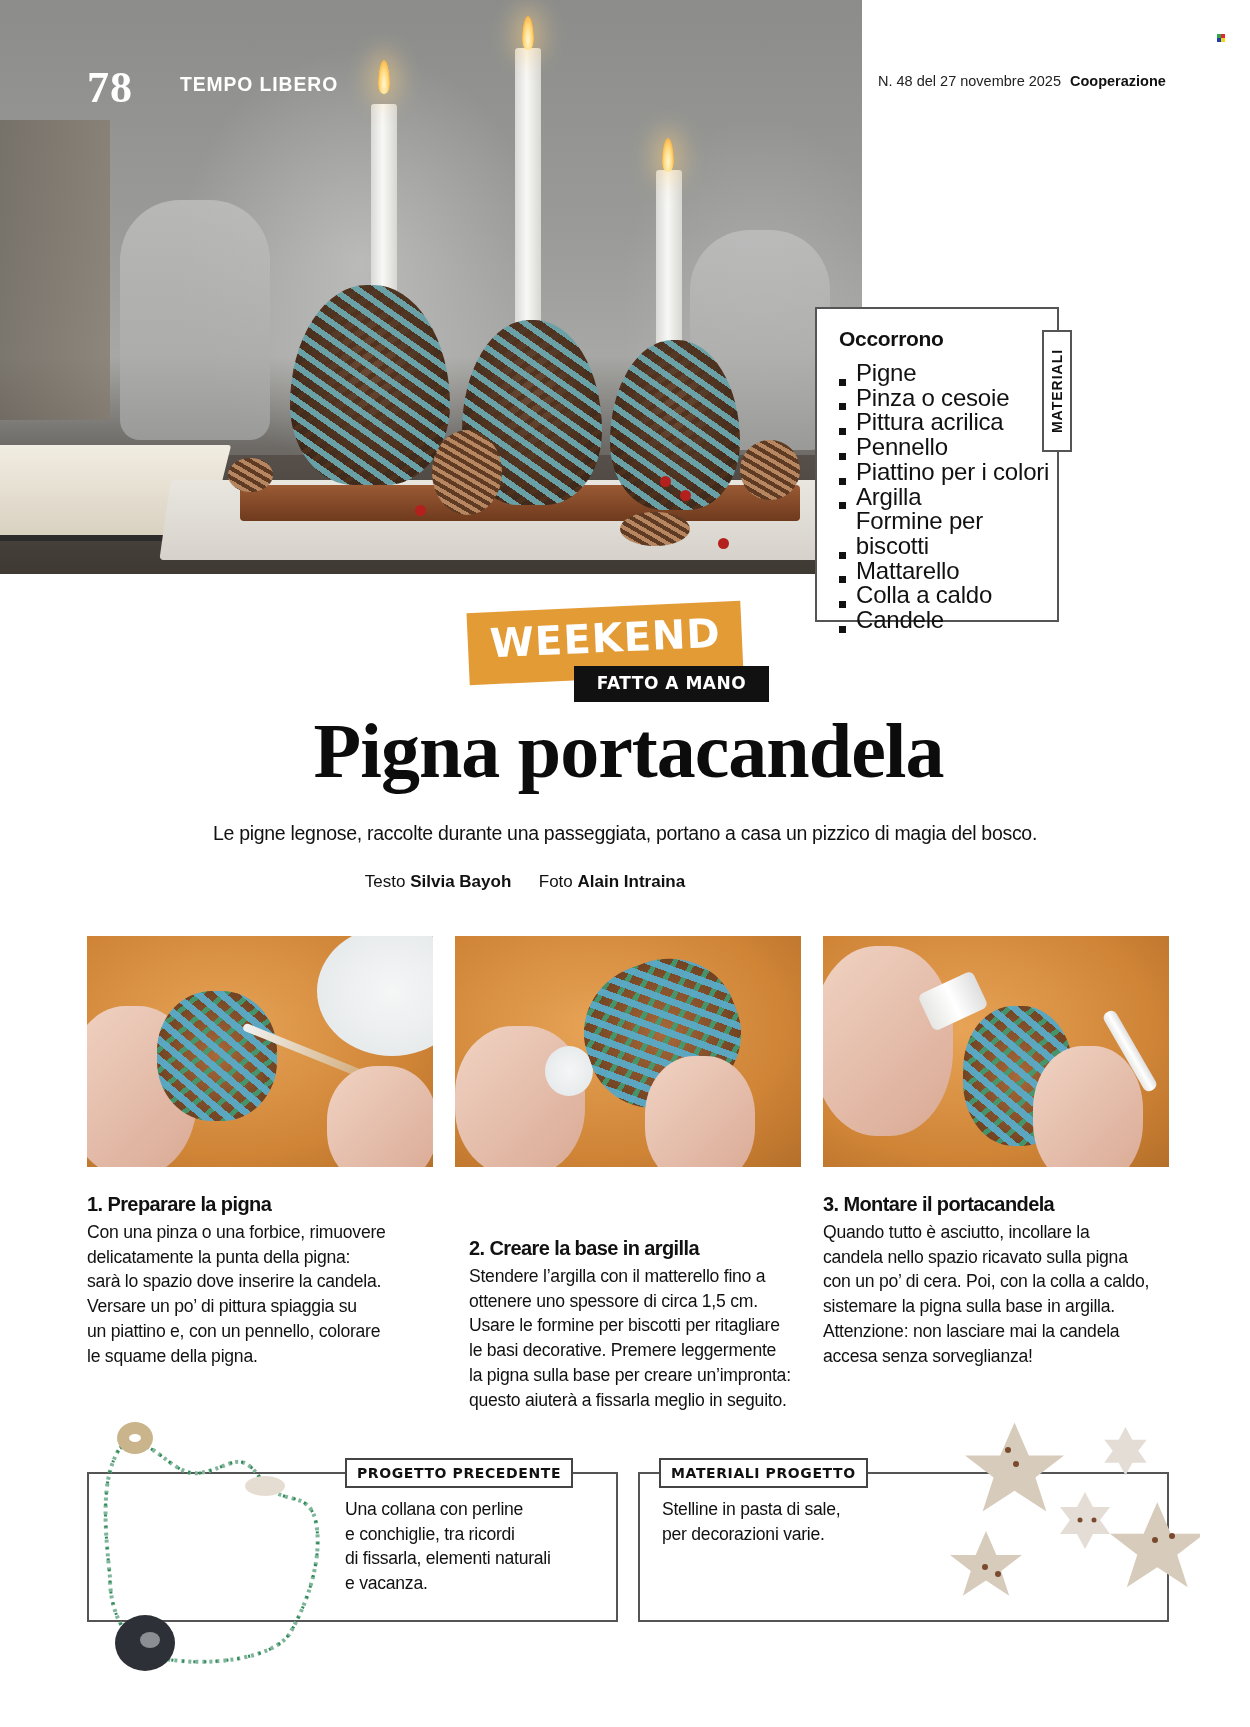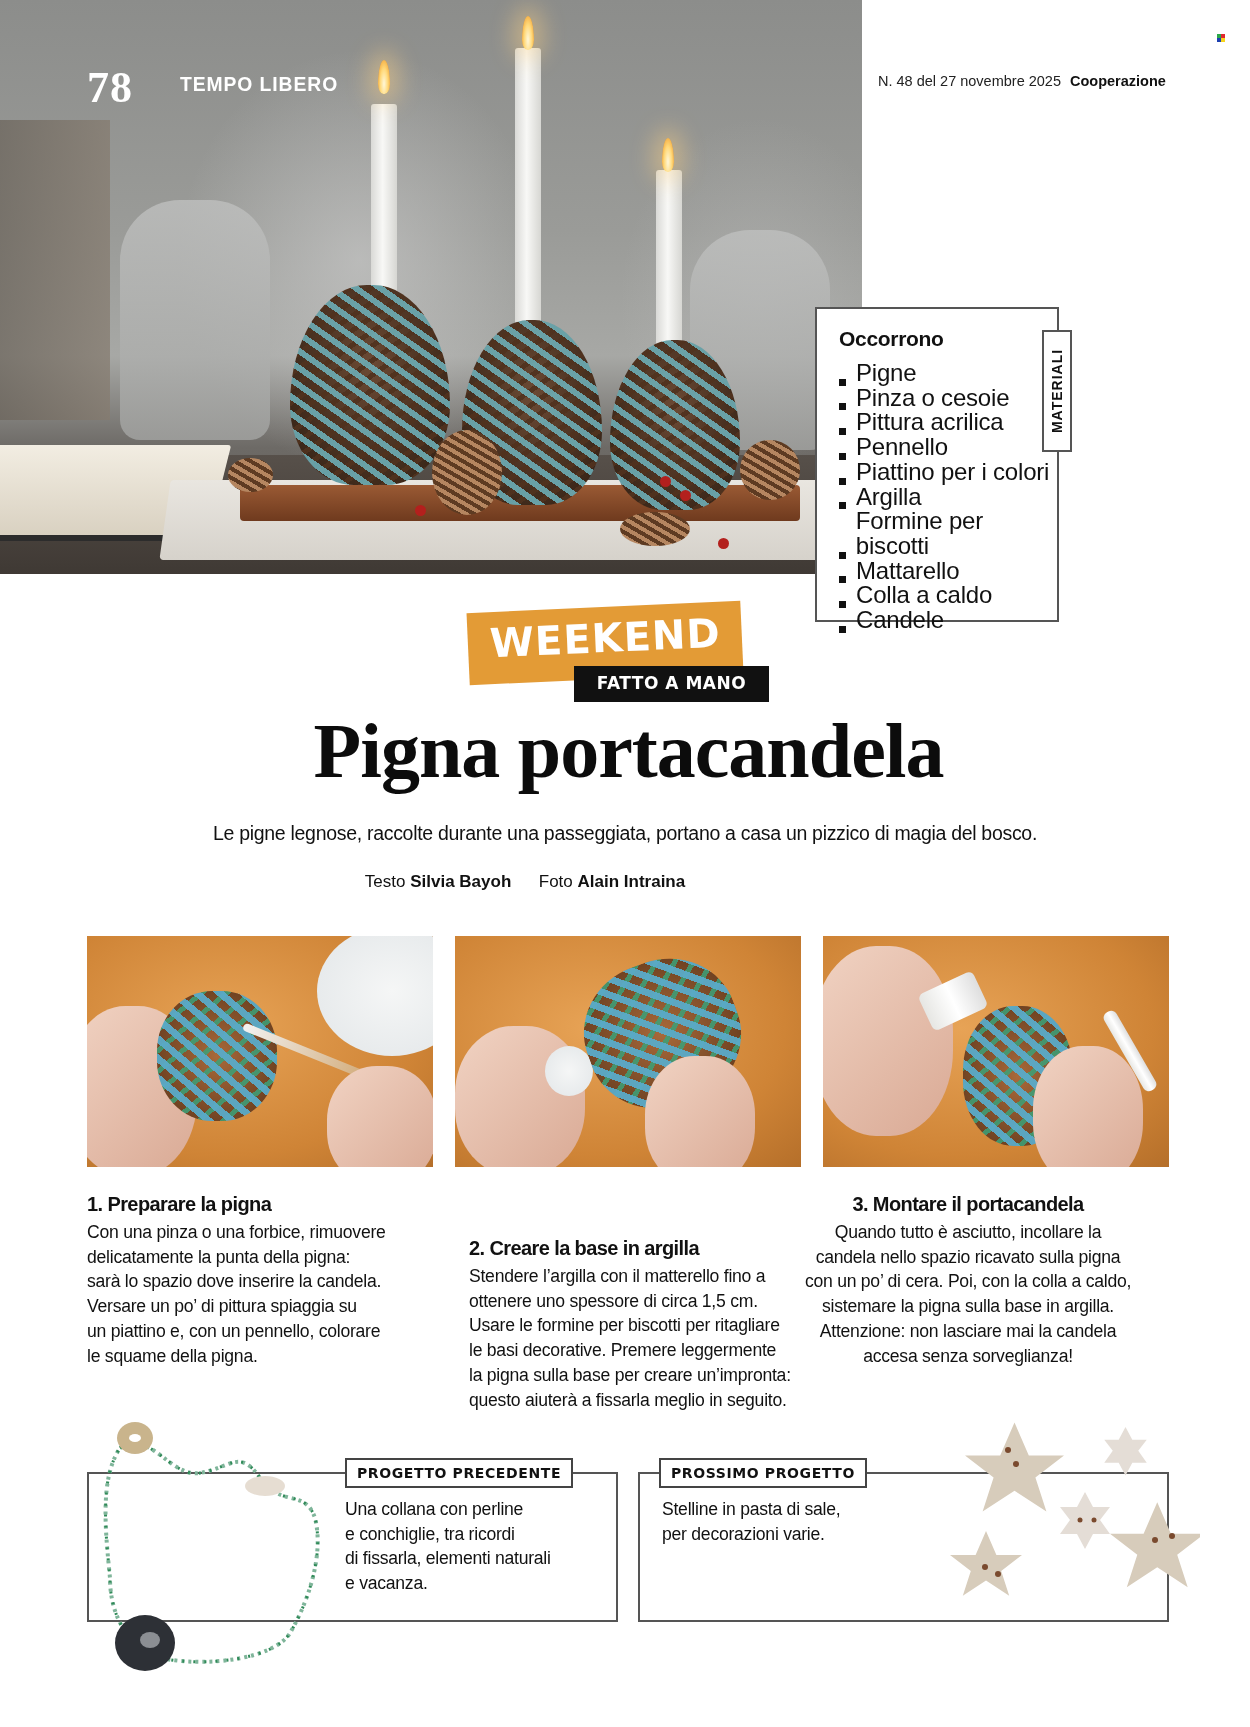--- a/index.html
+++ b/index.html
@@ -255,21 +255,21 @@
   <h4>2. Creare la base in argilla</h4>
   <p>
     <span>Stendere l’argilla con il matterello fino a</span><br>
     <span>ottenere uno spessore di circa 1,5 cm.</span><br>
     <span>Usare le formine per biscotti per ritagliare</span><br>
     <span>le basi decorative. Premere leggermente</span><br>
     <span>la pigna sulla base per creare un’impronta:</span><br>
     <span>questo aiuterà a fissarla meglio in seguito.</span>
   </p>
 </div>
-<div class="step" style="left:788px;text-align:center;">
+<div class="step" style="left:823px;">
   <h4>3. Montare il portacandela</h4>
   <p>
     <span>Quando tutto è asciutto, incollare la</span><br>
     <span>candela nello spazio ricavato sulla pigna</span><br>
     <span>con un po’ di cera. Poi, con la colla a caldo,</span><br>
     <span>sistemare la pigna sulla base in argilla.</span><br>
     <span>Attenzione: non lasciare mai la candela</span><br>
     <span>accesa senza sorveglianza!</span>
   </p>
 </div>
@@ -289,21 +289,21 @@
 </div>
 <p class="proj-text" style="left:345px;">
   <span>Una collana con perline</span><br>
   <span>e conchiglie, tra ricordi</span><br>
   <span>di fissarla, elementi naturali</span><br>
   <span>e vacanza.</span>
 </p>
 
 <div class="proj-box" style="left:638px;width:531px;"></div>
 <div class="proj-label" style="left:659px;">
-  <span>PROSSIMO PROGETTO</span>
+  <span>MATERIALI PROGETTO</span>
 </div>
 <p class="proj-text" style="left:662px;">
   <span>Stelline in pasta di sale,</span><br>
   <span>per decorazioni varie.</span>
 </p>
 <svg class="stars" viewBox="0 0 250 200">
   <g fill="#d7ccbb">
     <polygon points="45,5 58,35 90,35 64,55 74,86 45,67 16,86 26,55 0,35 32,35" transform="translate(15,5) scale(1.1)"></polygon>
     <polygon points="45,5 58,35 90,35 64,55 74,86 45,67 16,86 26,55 0,35 32,35" transform="translate(160,85) scale(1.05)"></polygon>
     <polygon points="45,5 58,35 90,35 64,55 74,86 45,67 16,86 26,55 0,35 32,35" transform="translate(0,115) scale(.8)"></polygon>

